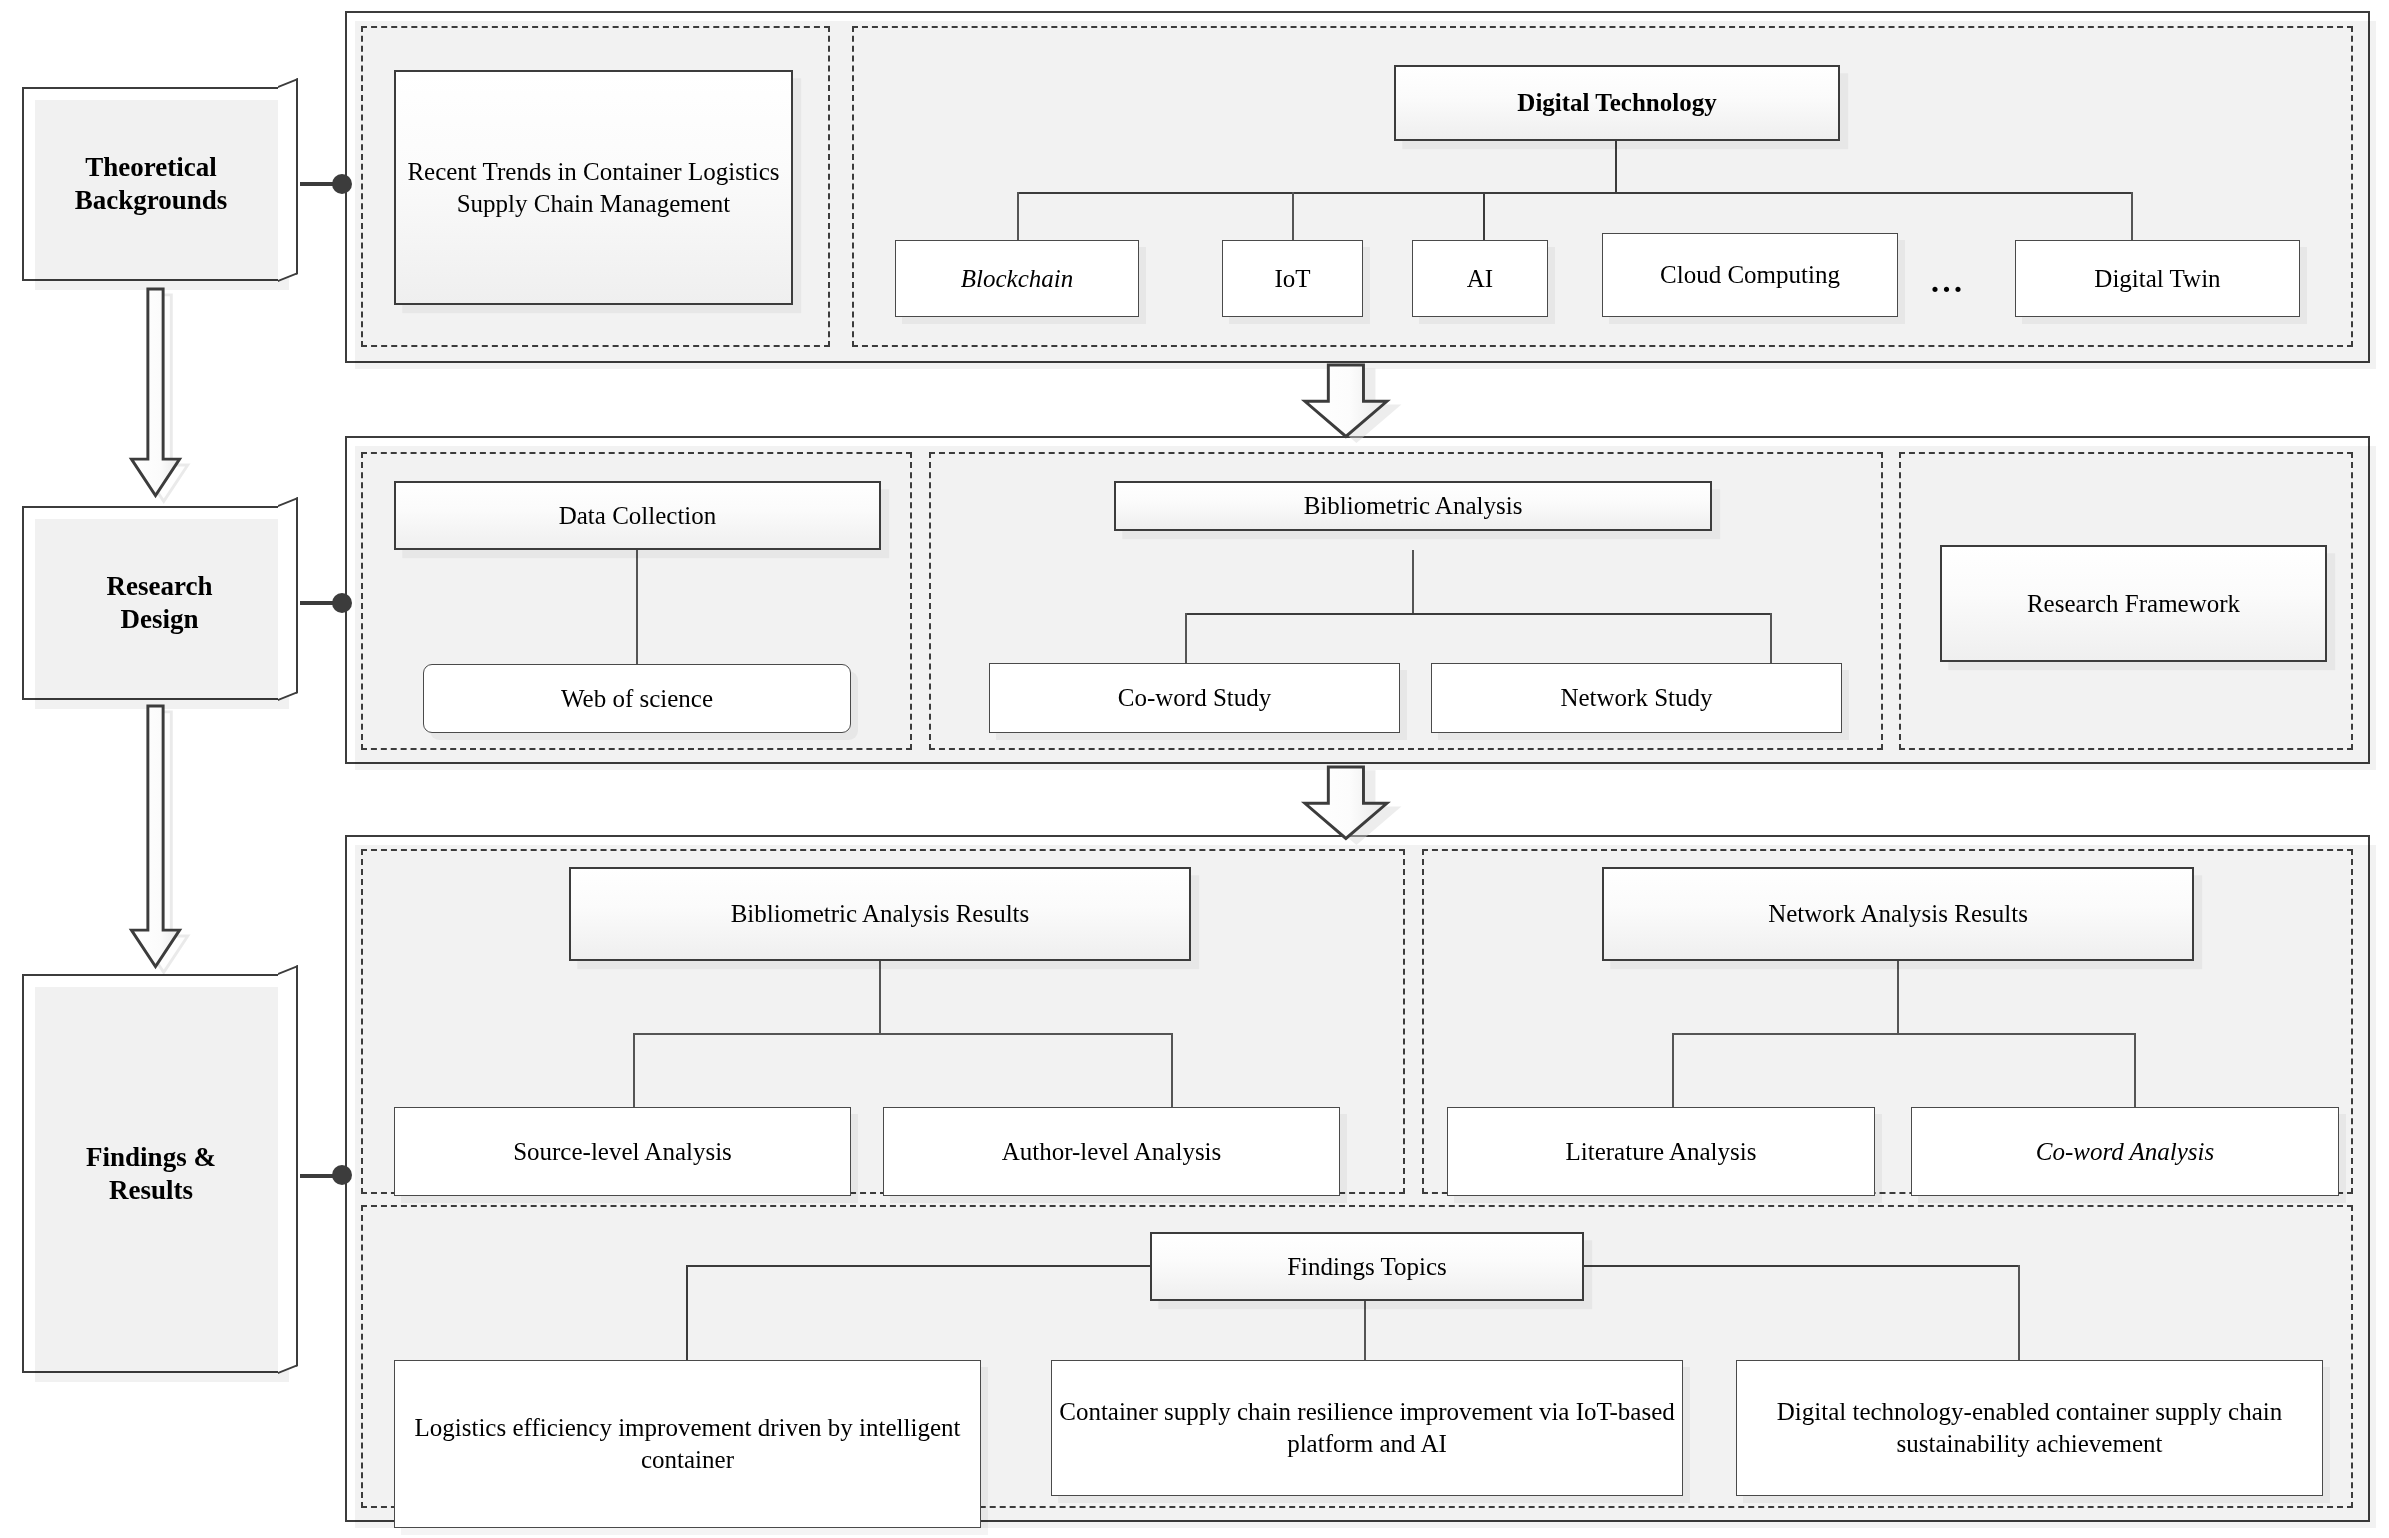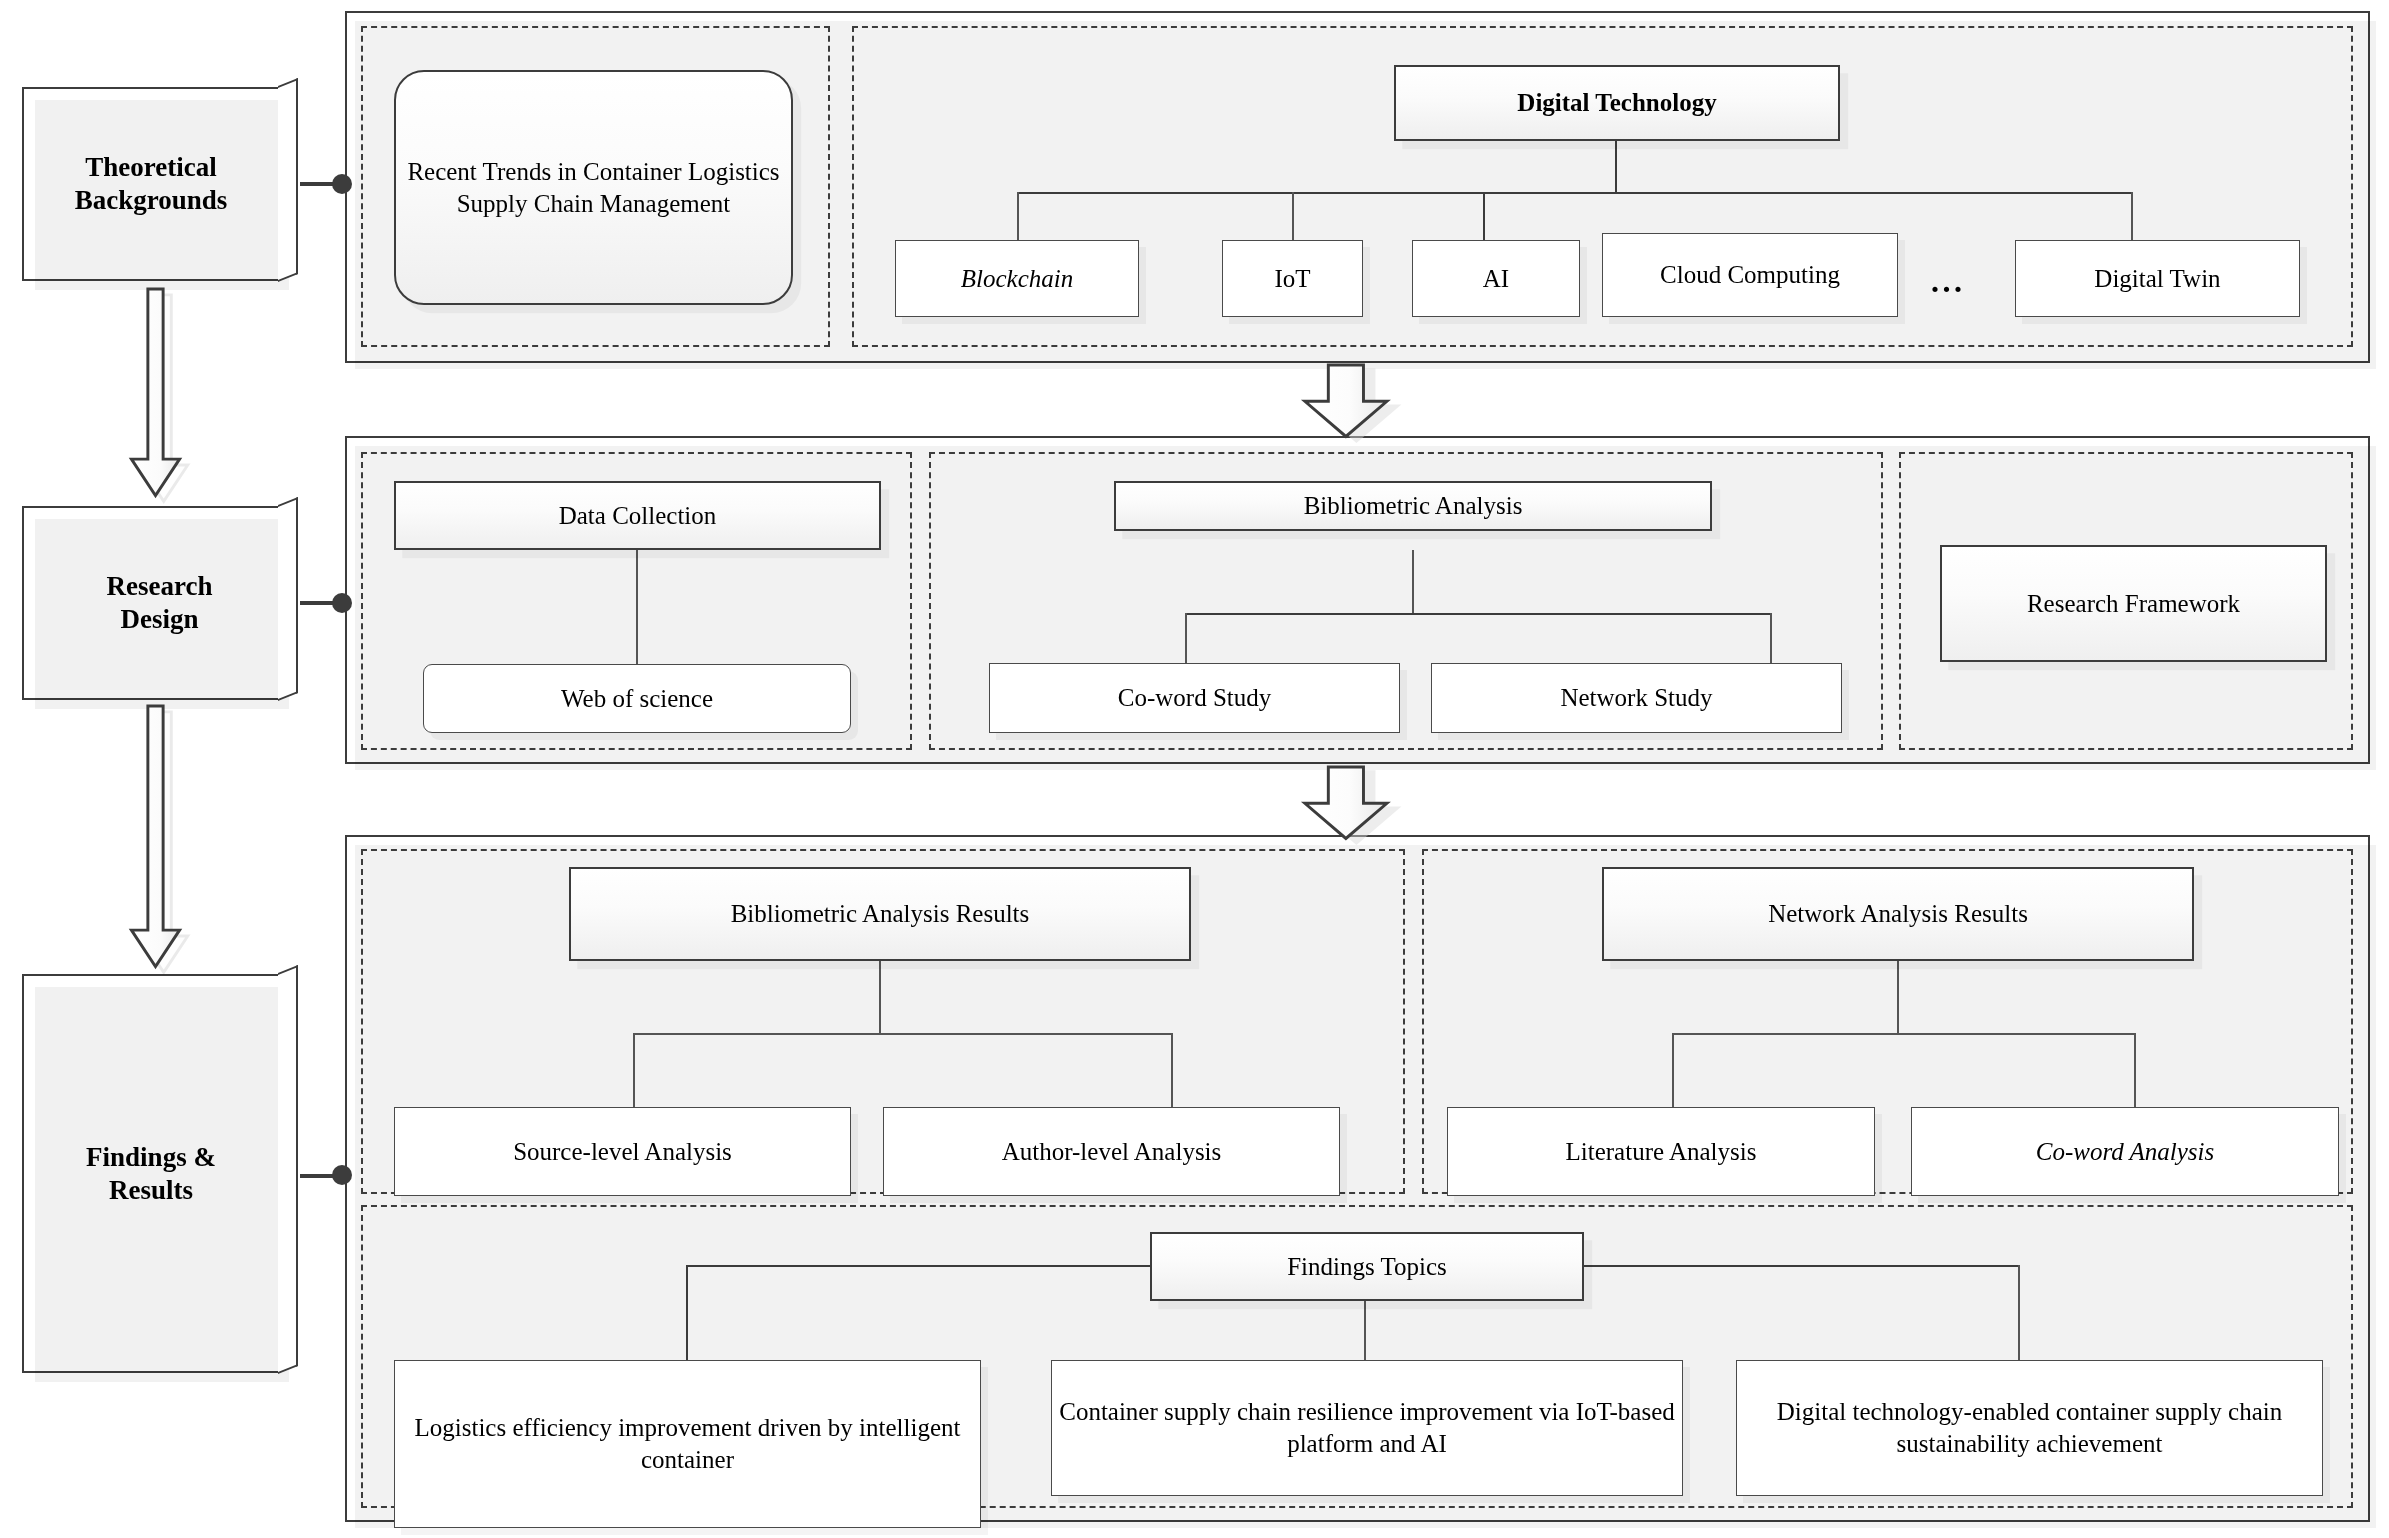--- a/index.html
+++ b/index.html
@@ -200,21 +200,21 @@
   <div class="ln h" style="left:300px;top:601px;width:47px;height:4.1px;"></div>
   <div class="dot" style="left:332px;top:593px;"></div>
 
   <div class="ln h" style="left:300px;top:1174px;width:47px;height:4.1px;"></div>
   <div class="dot" style="left:332px;top:1165px;"></div>
 
   <div class="panel" style="left:345px;top:10.6px;width:2025px;height:352px;"></div>
 
   <div class="dashed" style="left:361px;top:26px;width:469px;height:321px;"></div>
 
-  <div class="node head" style="left:394px;top:70px;width:399px;height:235px;border-radius:30px;">
+  <div class="node head" style="left:394px;top:70px;width:399px;height:235px;">
     <span>Recent Trends in Container Logistics Supply Chain Management</span>
   </div>
 
   <div class="dashed" style="left:852px;top:26px;width:1501px;height:321px;"></div>
 
   <div class="node head" style="left:1394px;top:65px;width:446px;height:76px;font-weight:bold;">
     <span>Digital Technology</span>
   </div>
 
   <div class="ln v" style="left:1615px;top:141px;height:53px;"></div>
@@ -224,21 +224,21 @@
   <div class="ln thin v" style="left:1292px;top:192px;height:49px;"></div>
   <div class="ln v" style="left:1483px;top:192px;height:49px;"></div>
   <div class="ln thin v" style="left:2131px;top:192px;height:49px;"></div>
 
   <div class="node leaf" style="left:895px;top:240px;width:244px;height:77px;font-style:italic;">
     <span>Blockchain</span>
   </div>
   <div class="node leaf" style="left:1222px;top:240px;width:141px;height:77px;">
     <span>IoT</span>
   </div>
-  <div class="node leaf" style="left:1412px;top:240px;width:168px;height:77px;">
+  <div class="node leaf" style="left:1412px;top:240px;width:136px;height:77px;">
     <span>AI</span>
   </div>
   <div class="node leaf" style="left:1602px;top:233px;width:296px;height:84px;">
     <span>Cloud Computing</span>
   </div>
   <div class="ellipsis" style="left:1931px;top:265px;">...</div>
   <div class="node leaf" style="left:2015px;top:240px;width:285px;height:77px;">
     <span>Digital Twin</span>
   </div>
 

